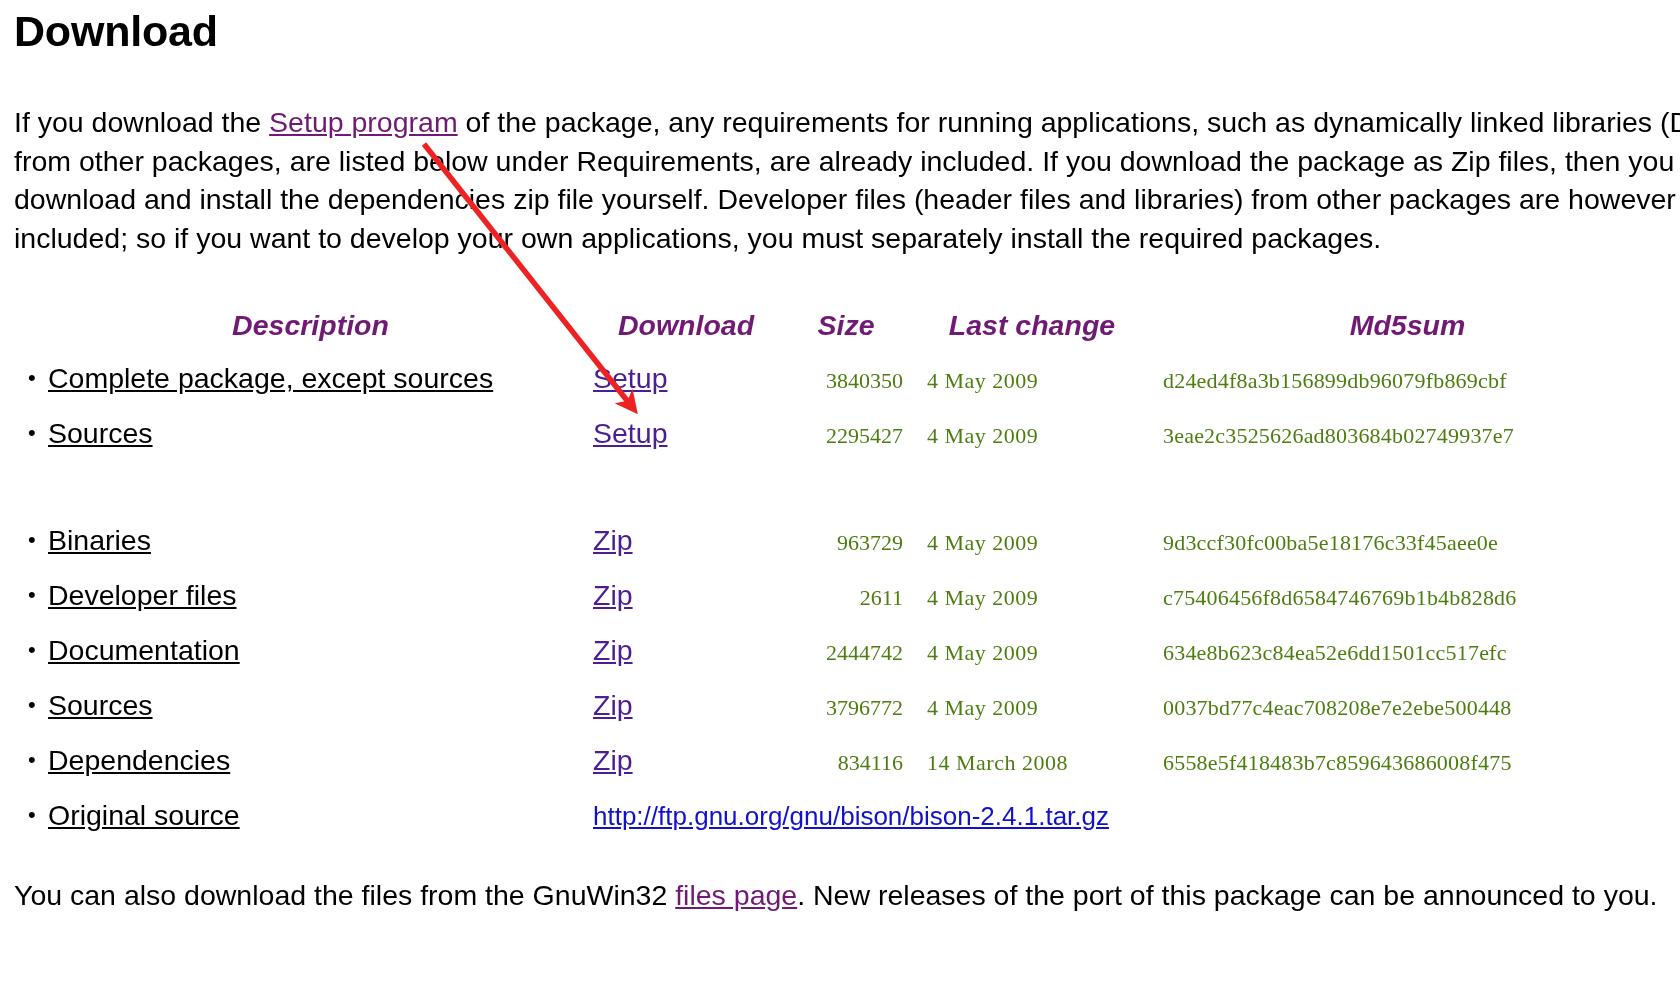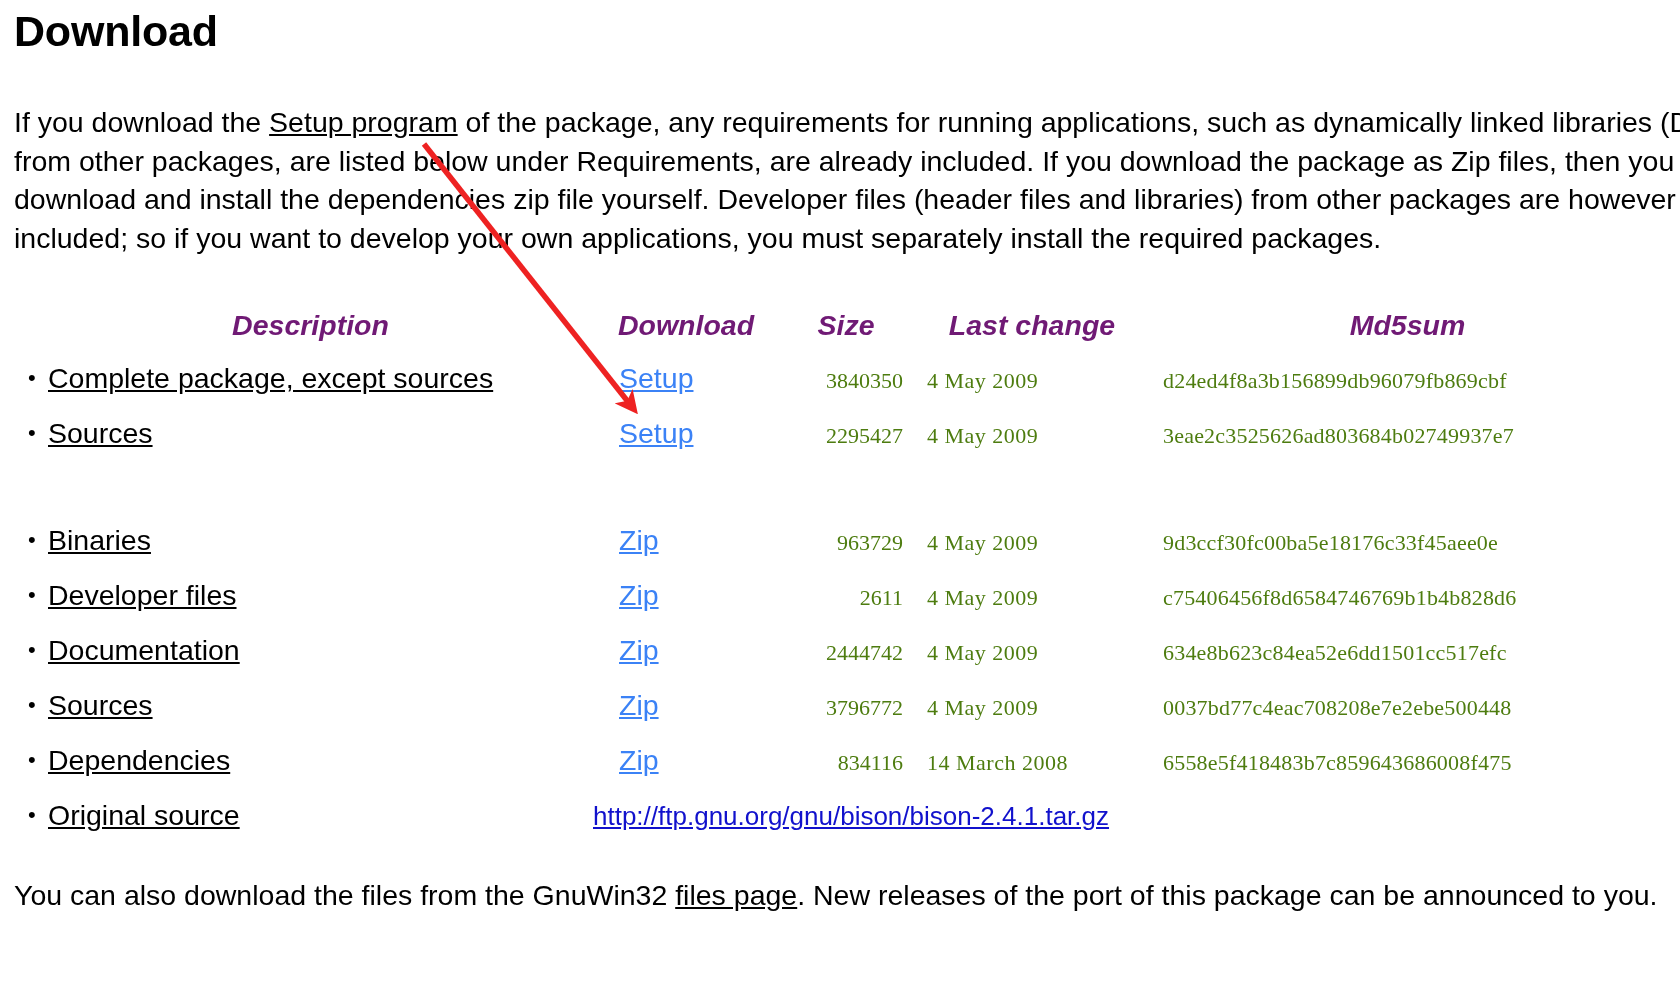--- a/index.html
+++ b/index.html
@@ -33,21 +33,21 @@
   }
   .intro {
     font-size: 28.5px;
     line-height: 38.5px;
     margin: 48px 0 0 0;
     width: 1760px;
     color: #000;
     white-space: normal;
   }
   a.weblink {
-    color: #000000;
+    color: #701a75;
     text-decoration: underline;
   }
   .dl-table {
     margin-top: 52px;
     width: 1640px;
     border-collapse: collapse;
   }
   .dl-table th {
     text-align: center;
     font-size: 28.5px;
@@ -84,23 +84,22 @@
     width: 20px;
     font-size: 22px;
     line-height: 52px;
     vertical-align: top;
   }
   .row-link {
     font-size: 28.5px;
     line-height: 52px;
   }
   .row-link a {
-    color: #3b82f6;
-    text-decoration: underline;
-    margin-left: 26px;
+    color: #4c1d95;
+    text-decoration: underline;
   }
   .mono-cell {
     font-family: "Liberation Serif", "DejaVu Serif", serif;
     font-size: 22px;
     line-height: 52px;
     color: #4d7c0f;
     white-space: nowrap;
   }
   .cell-size {
     text-align: right;

